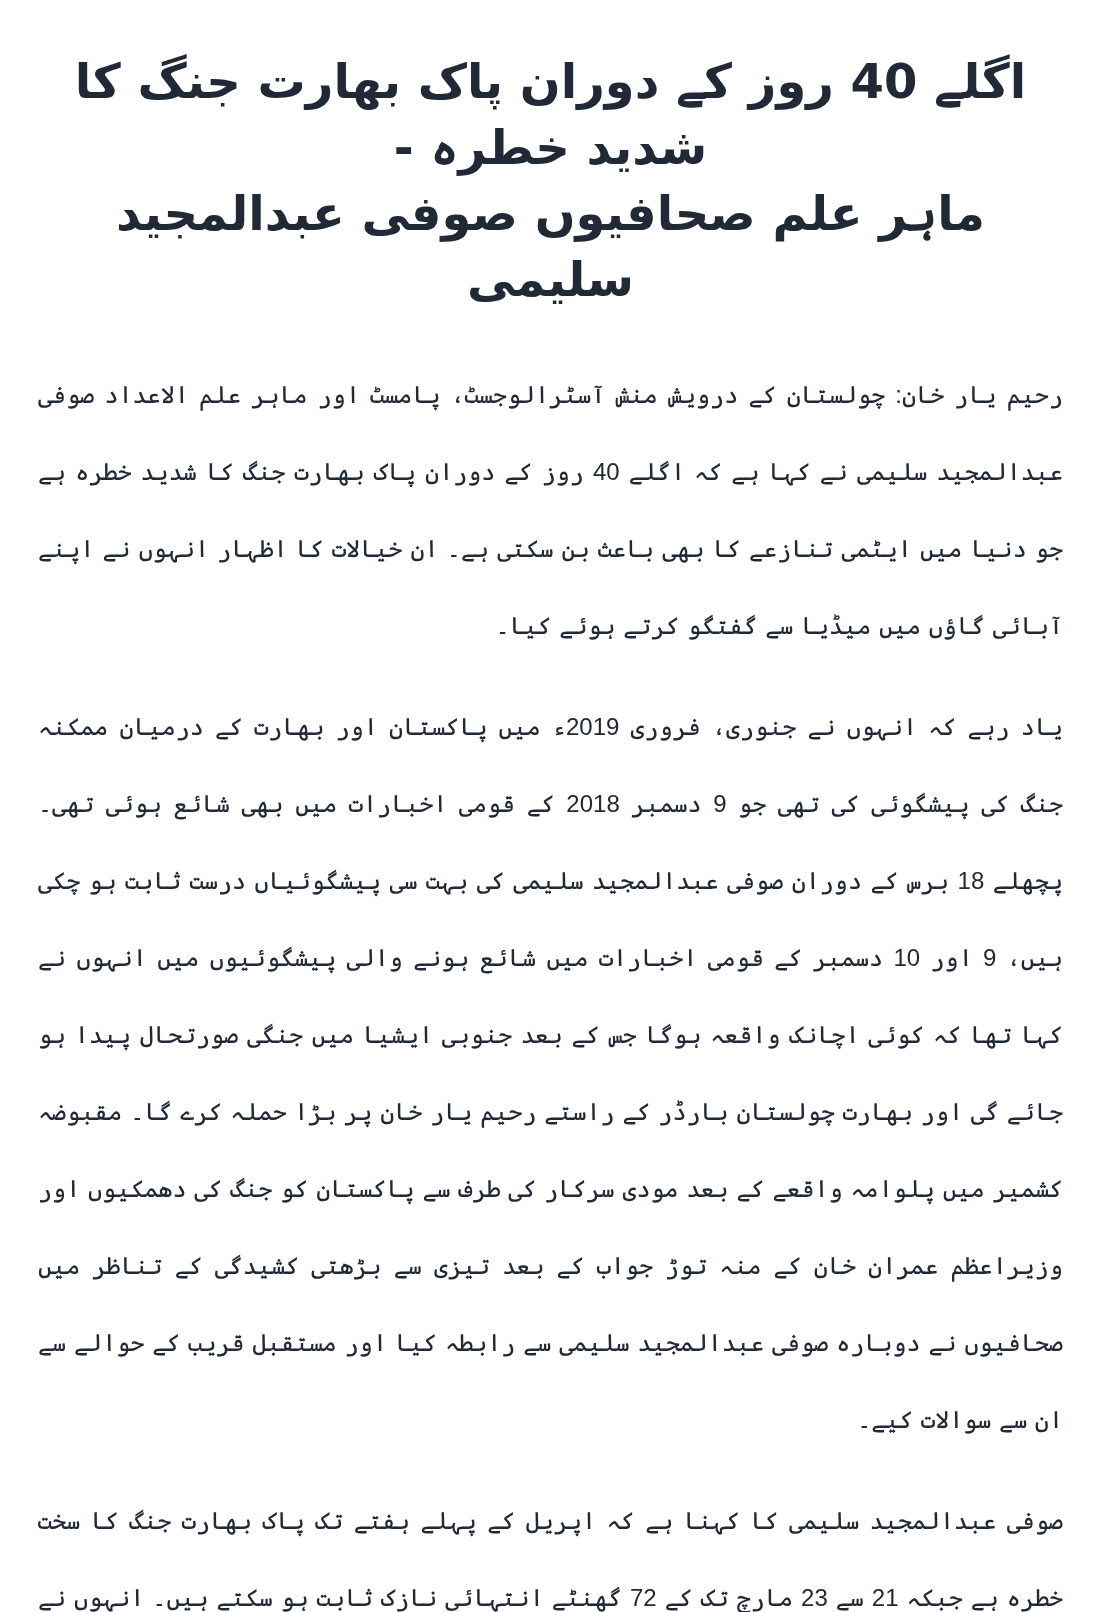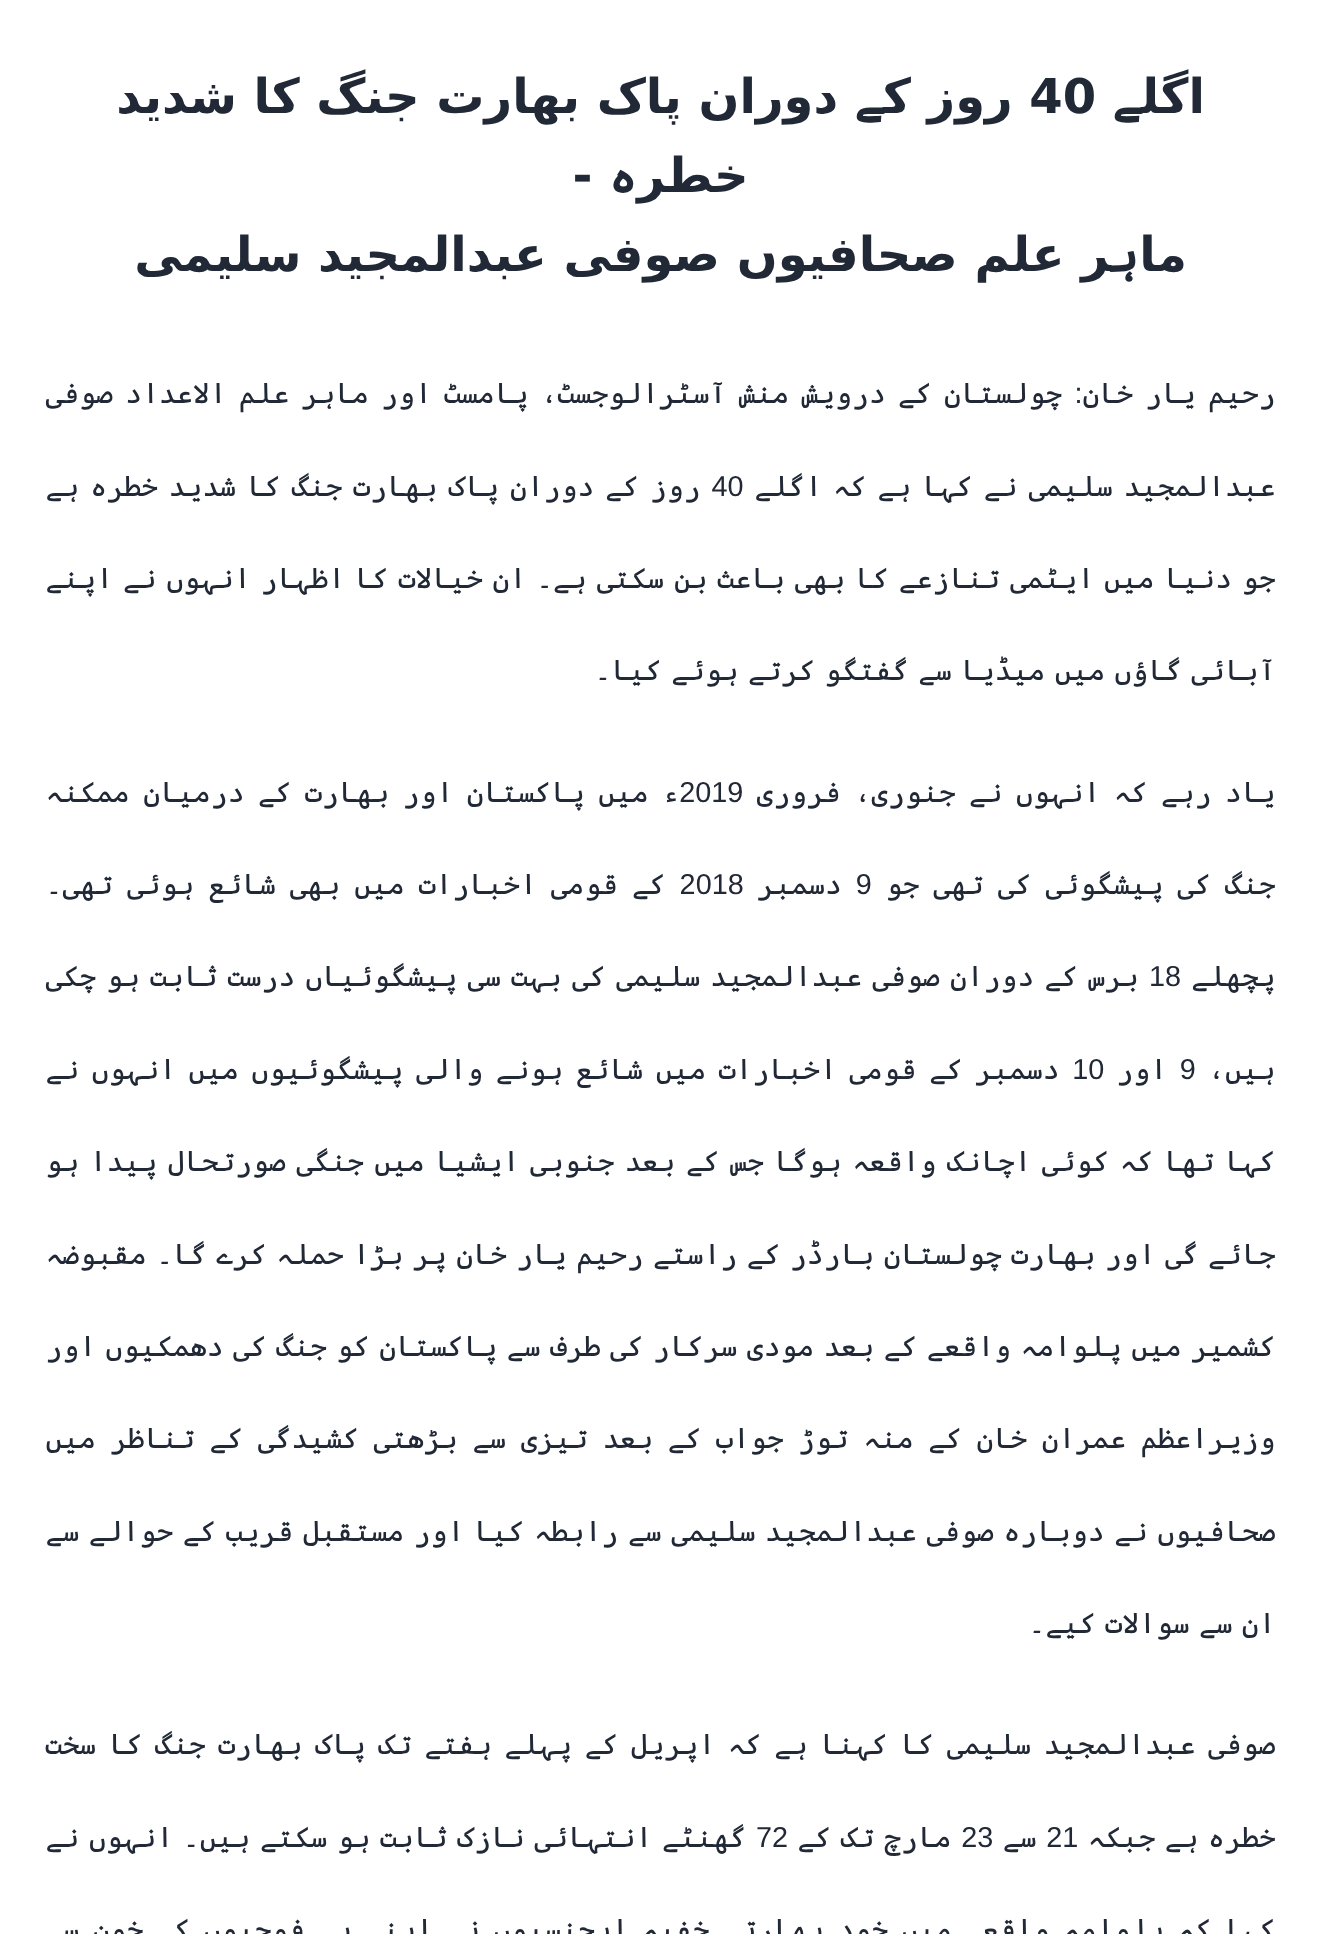--- a/index.html
+++ b/index.html
@@ -15,21 +15,21 @@
     overflow: hidden;
     box-sizing: border-box;
     direction: rtl;
   }
   .article-title {
     margin: 48px 40px 0 40px;
     text-align: center;
     direction: rtl;
     font-family: "DejaVu Sans", "Liberation Sans", sans-serif;
     font-weight: 700;
-    font-size: 40px;
+    font-size: 48px;
     line-height: 66px;
     color: #212836;
     letter-spacing: 0;
   }
   .article-title .title-line {
     display: block;
   }
   .article-body {
     margin: 44px 38px 0 38px;
     direction: rtl;

